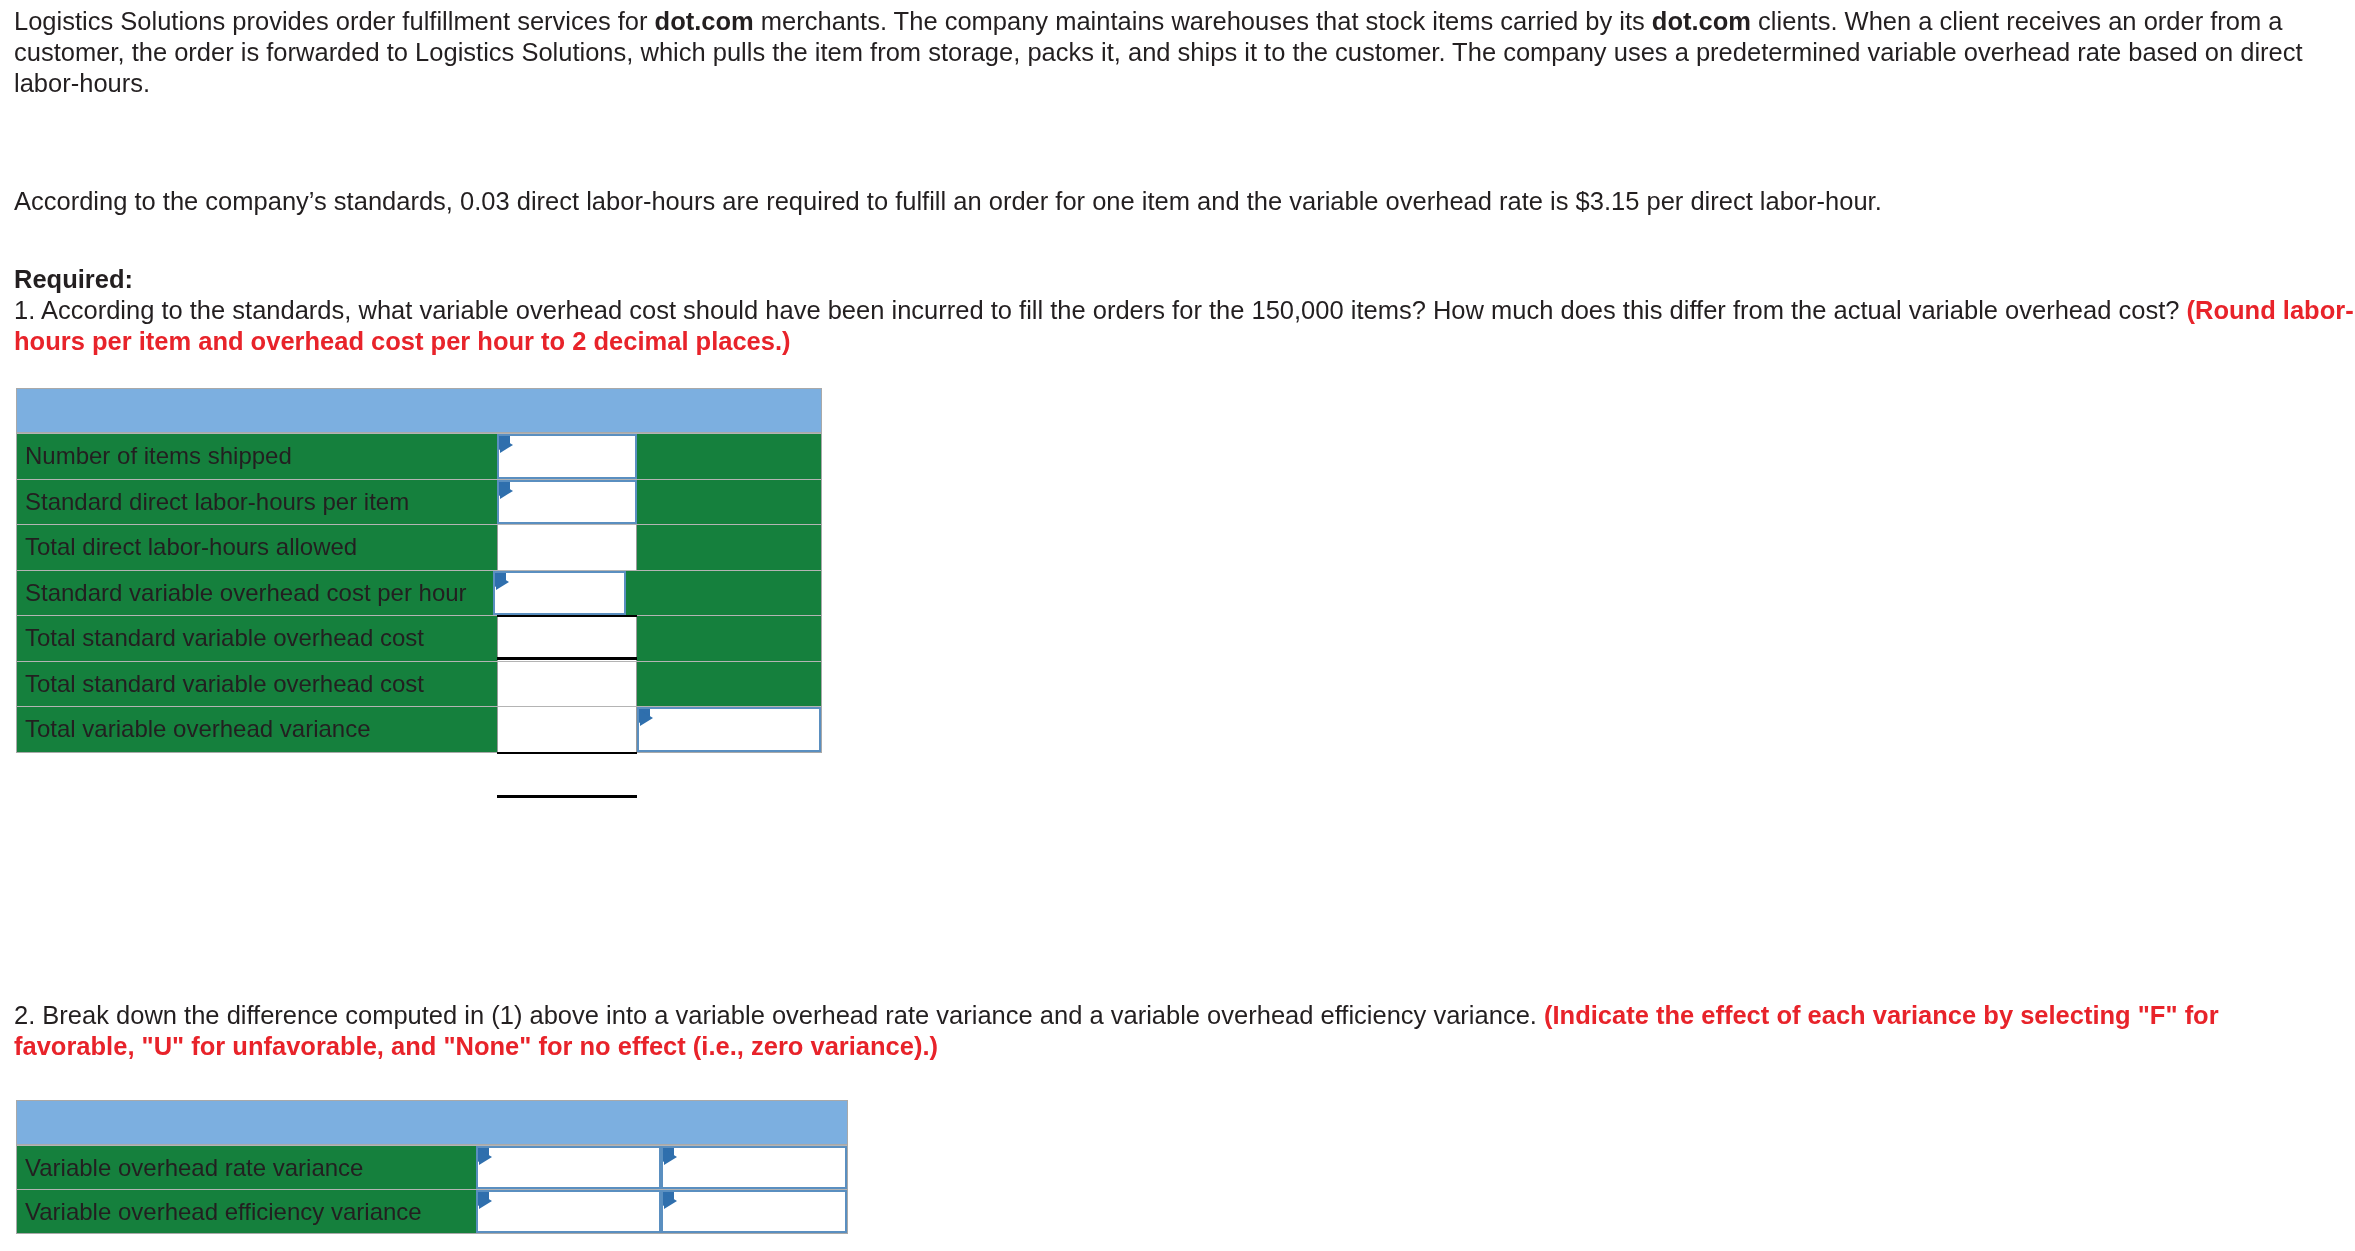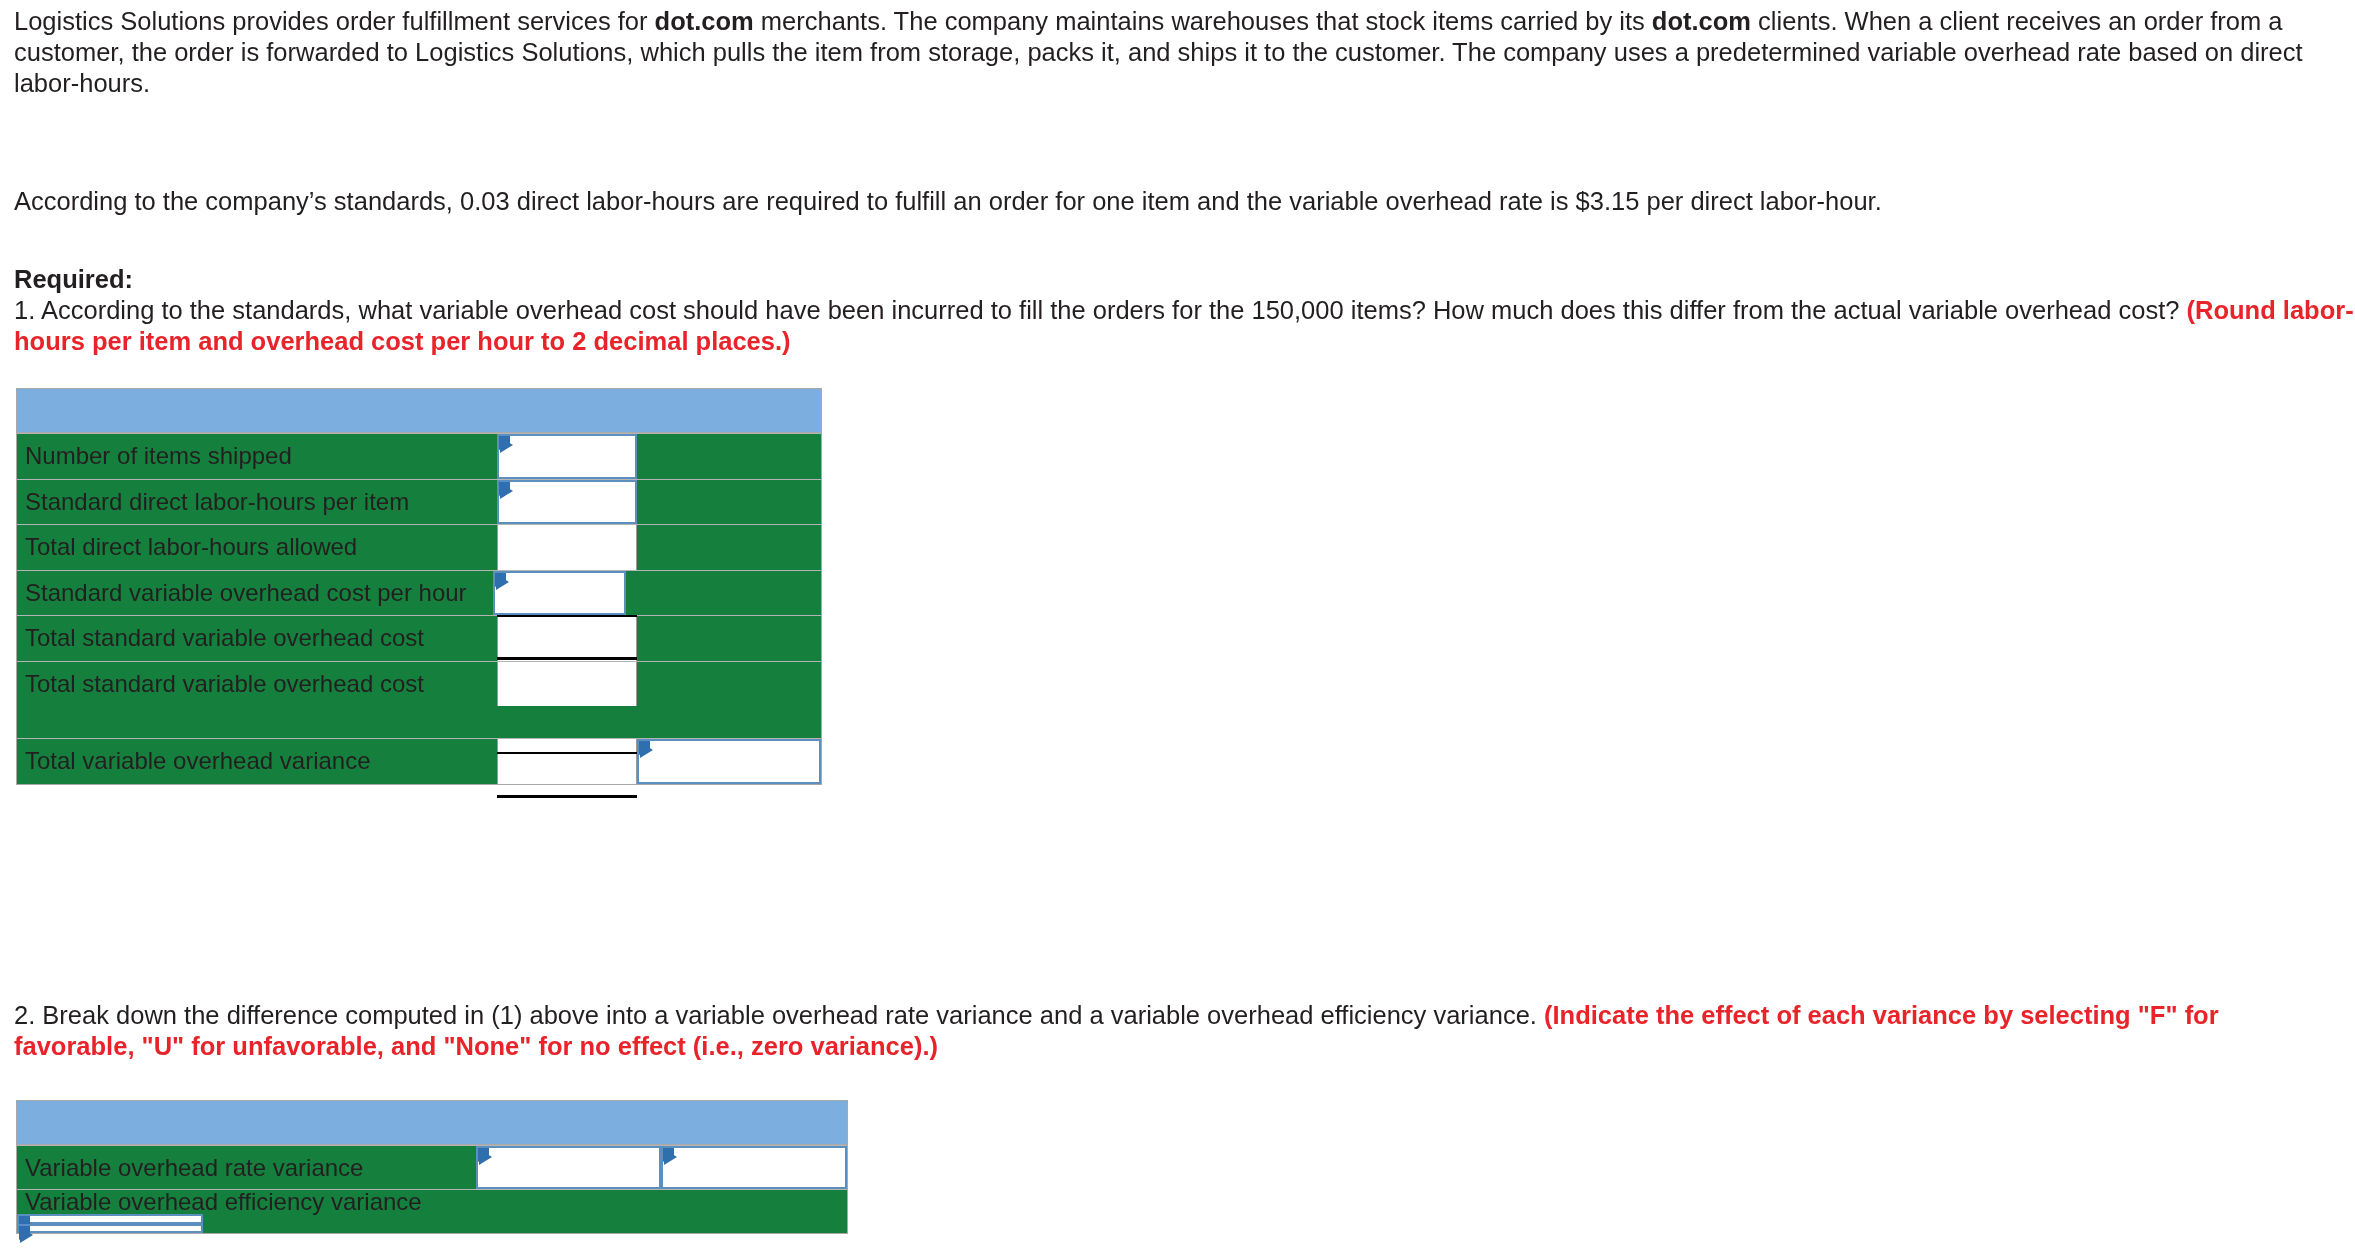--- a/index.html
+++ b/index.html
@@ -174,21 +174,21 @@
       <div class="row" style="height: 45.5px;">
         <div class="row-label" style="width: 480px;">Total standard variable overhead cost</div>
         <div class="cell plain" style="width: 140px; height: 100%;"></div>
         <div class="spacer-col" style="width: 184px; height: 100%;"></div>
       </div>
       <div class="row" style="height: 45.5px;">
         <div class="row-label" style="width: 480px;">Total standard variable overhead cost</div>
         <div class="cell plain" style="width: 140px; height: 100%;"></div>
         <div class="spacer-col" style="width: 184px; height: 100%;"></div>
       </div>
-      <div class="row" style="height: 45.5px; margin-top: 32px;">
+      <div class="row" style="height: 45.5px;">
         <div class="row-label" style="width: 480px;">Total variable overhead variance</div>
         <div class="cell plain" style="width: 140px; height: 100%;"></div>
         <div class="cell input" style="width: 184px; height: 100%;">
           <span class="flag"></span>
         </div>
       </div>
     </div>
 
   <div class="prose" id="question2-block">
     <span>2. Break down the difference computed in (1) above into a variable overhead rate variance and a variable overhead efficiency variance. </span><span class="red">(Indicate the effect of each variance by selecting "F" for favorable, "U" for unfavorable, and "None" for no effect (i.e., zero variance).)</span>
@@ -198,21 +198,21 @@
       <div class="sheet-header" style="height: 44px;"></div>
       <div class="row" style="height: 44px;">
         <div class="row-label" style="width: 460px;">Variable overhead rate variance</div>
         <div class="cell input" style="width: 186px; height: 100%;">
           <span class="flag"></span>
         </div>
         <div class="cell input" style="width: 186px; height: 100%;">
           <span class="flag"></span>
         </div>
       </div>
-      <div class="row" style="height: 44px; flex-direction: column;">
+      <div class="row" style="height: 44px;">
         <div class="row-label" style="width: 460px;">Variable overhead efficiency variance</div>
         <div class="cell input" style="width: 186px; height: 100%;">
           <span class="flag"></span>
         </div>
         <div class="cell input" style="width: 186px; height: 100%;">
           <span class="flag"></span>
         </div>
       </div>
     </div>
 

